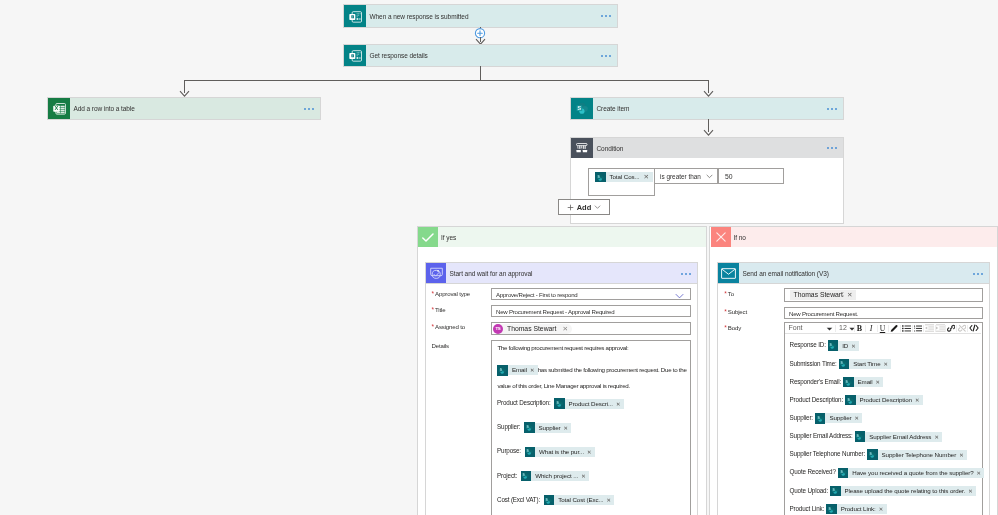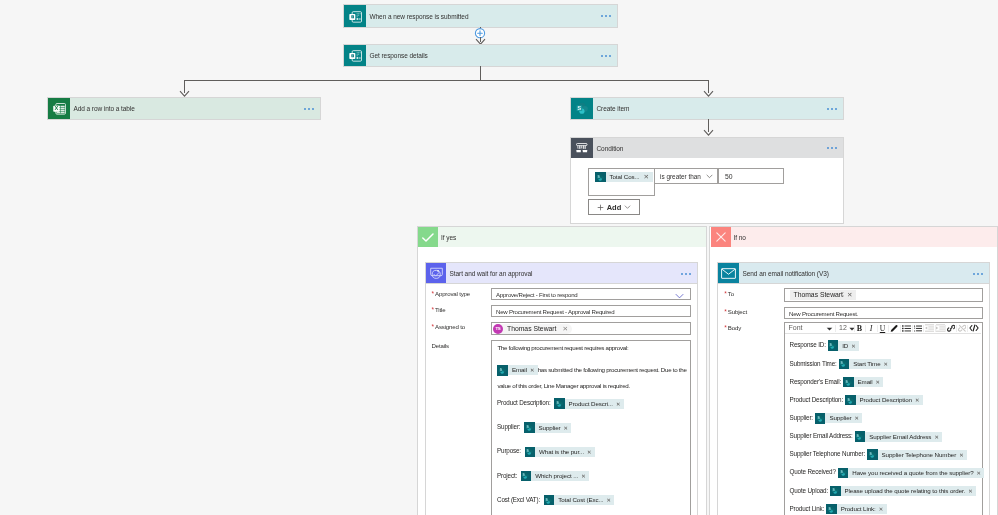--- a/index.html
+++ b/index.html
@@ -234,21 +234,21 @@
 </div>
 <div class="inputbox" style="left:655px;top:169px;width:62px;height:14px;font-size:6.4px;padding-left:5px;">
   <span>is greater than</span>
   <svg class="abs" style="right:4px;top:5px;" width="7" height="4.5" viewBox="0 0 10 6">
       <path d="M1 1l4 4 4-4" fill="none" stroke="#605e5c" stroke-width="1"></path>
     </svg>
 </div>
 <div class="inputbox" style="left:719px;top:169px;width:64px;height:14px;font-size:6.8px;">
   <span>50</span>
 </div>
-<div class="btnadd" style="left:589px;top:200px;width:50px;height:14px;">
+<div class="btnadd" style="left:559px;top:200px;width:50px;height:14px;">
   <svg width="7" height="7" viewBox="0 0 10 10">
       <path d="M5 1v8M1 5h8" stroke="#605e5c" stroke-width="1.1"></path>
     </svg>
   <span>Add</span>
   <svg width="7" height="4" viewBox="0 0 10 6">
       <path d="M1 1l4 4 4-4" fill="none" stroke="#605e5c" stroke-width="1"></path>
     </svg>
 </div>
 
 <div class="branch" style="left:417.5px;top:227px;width:288px;height:300px;"></div>

